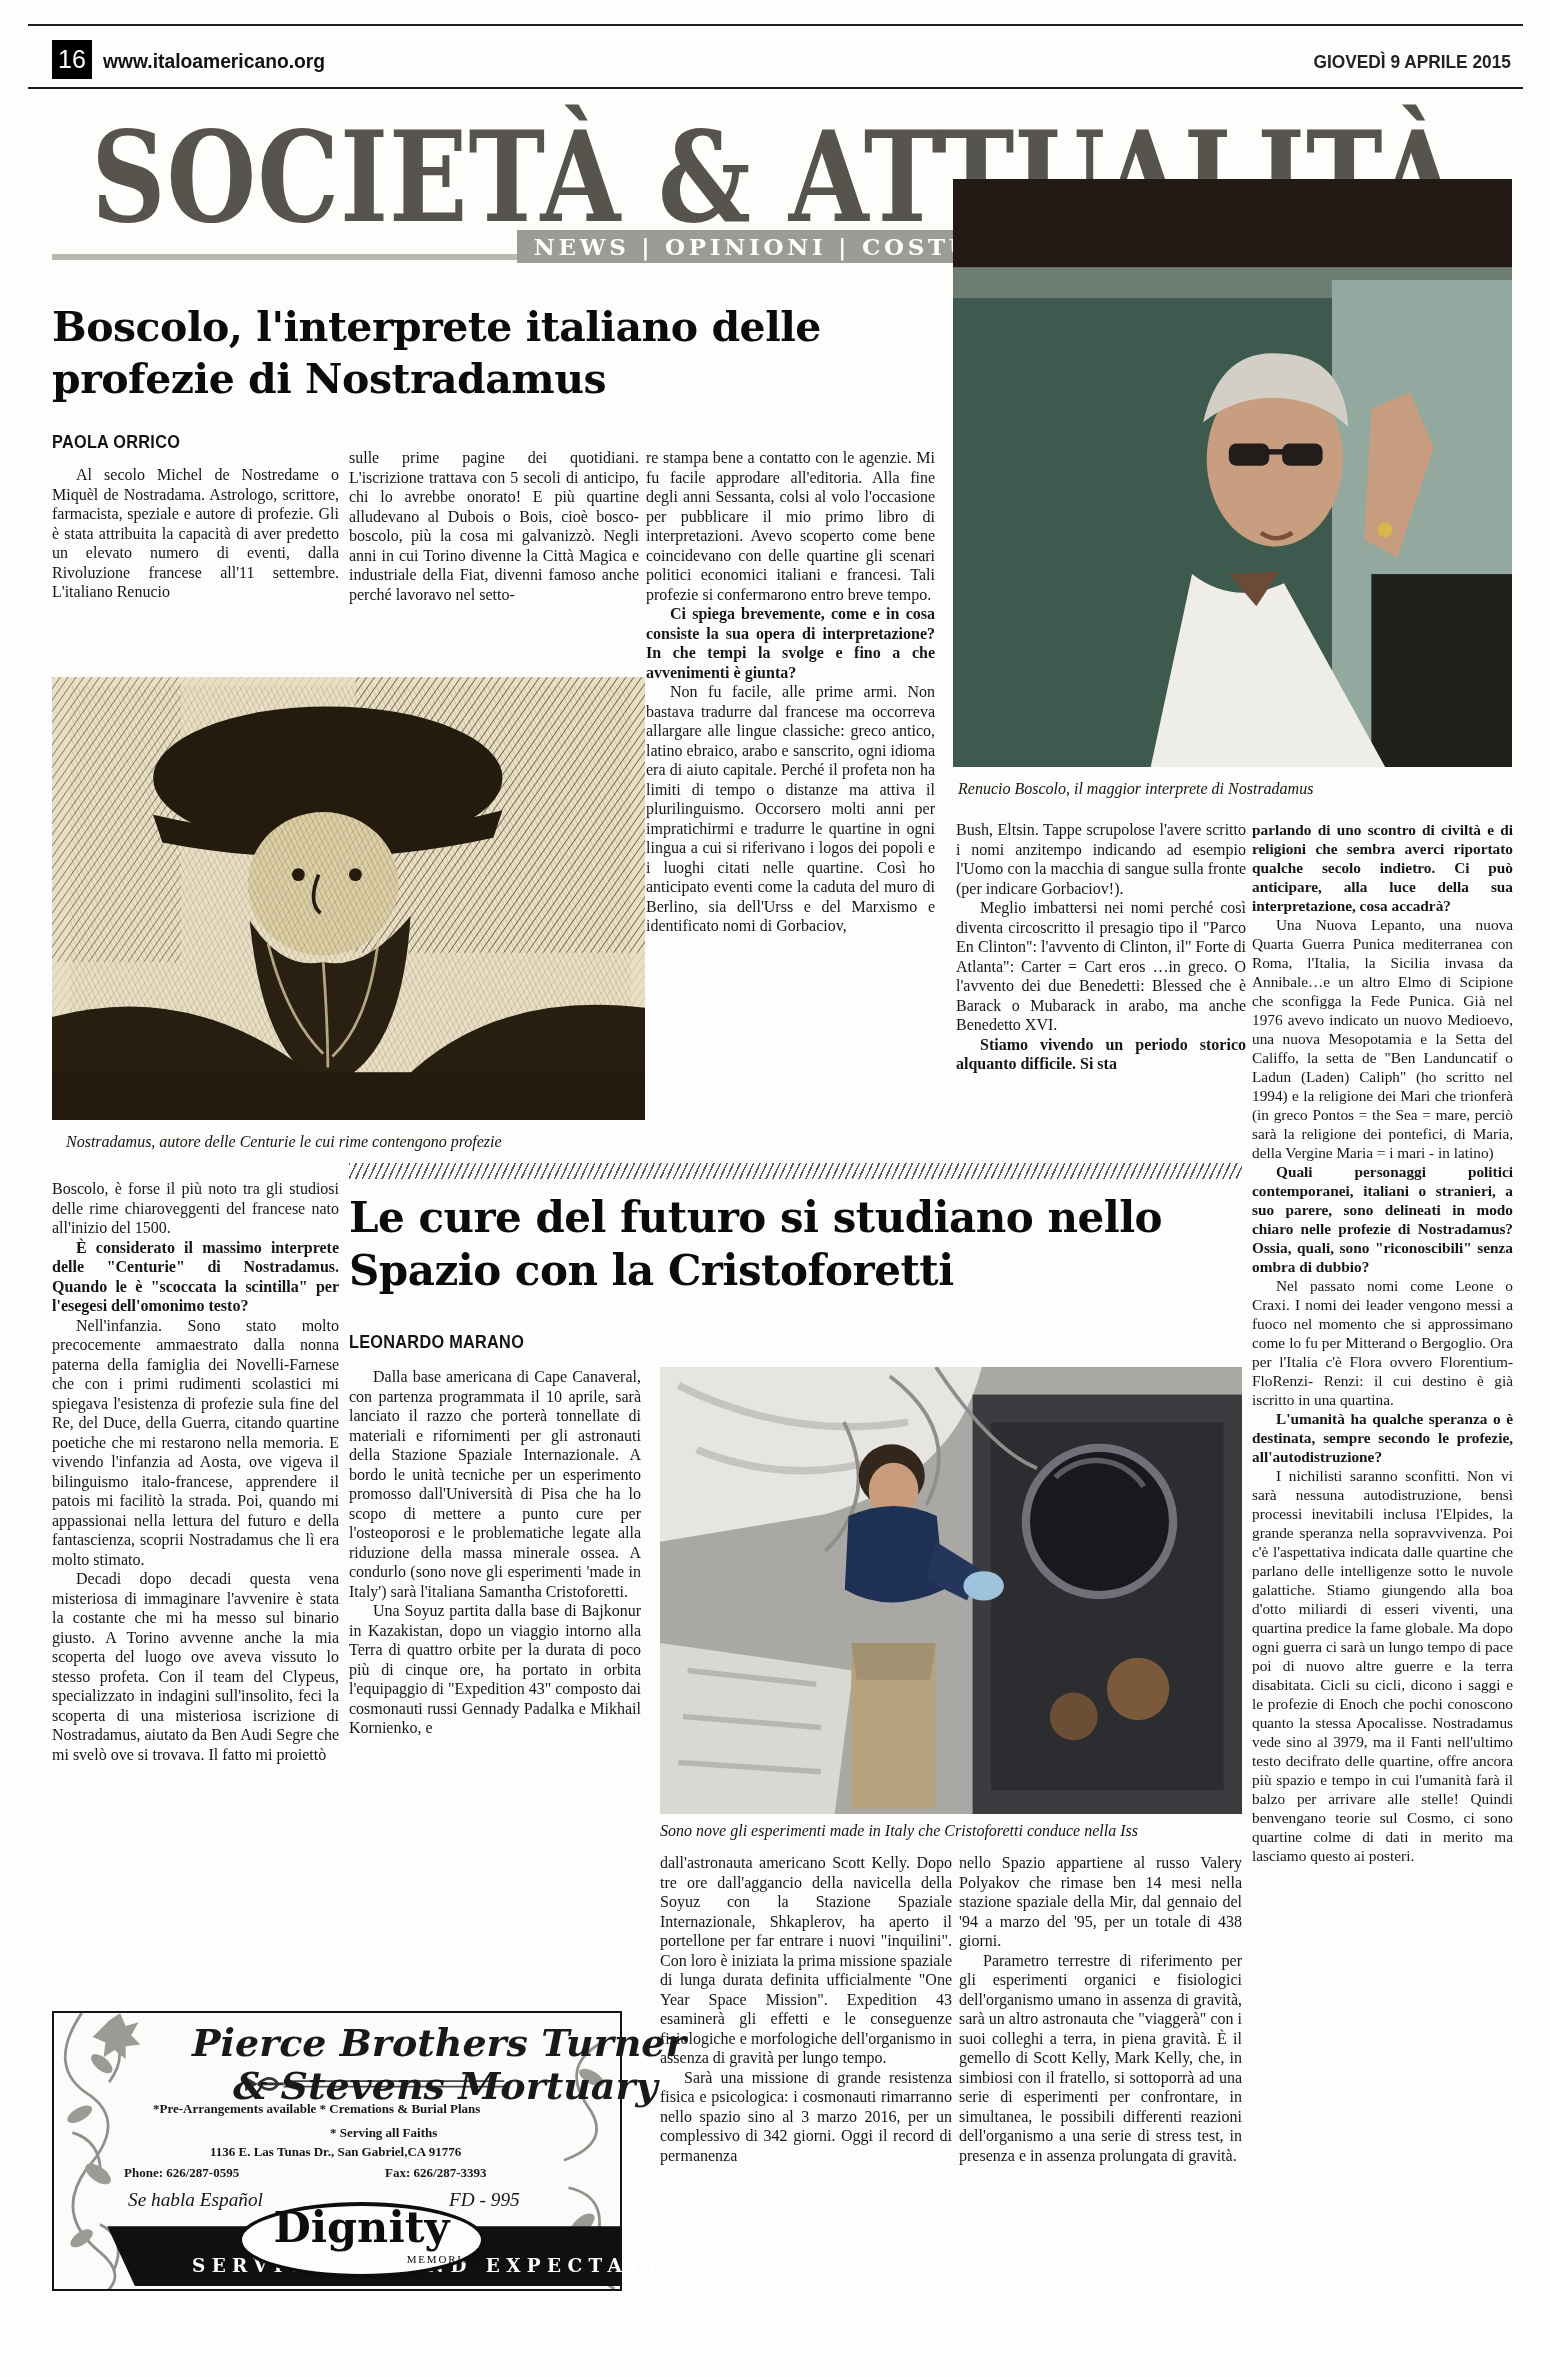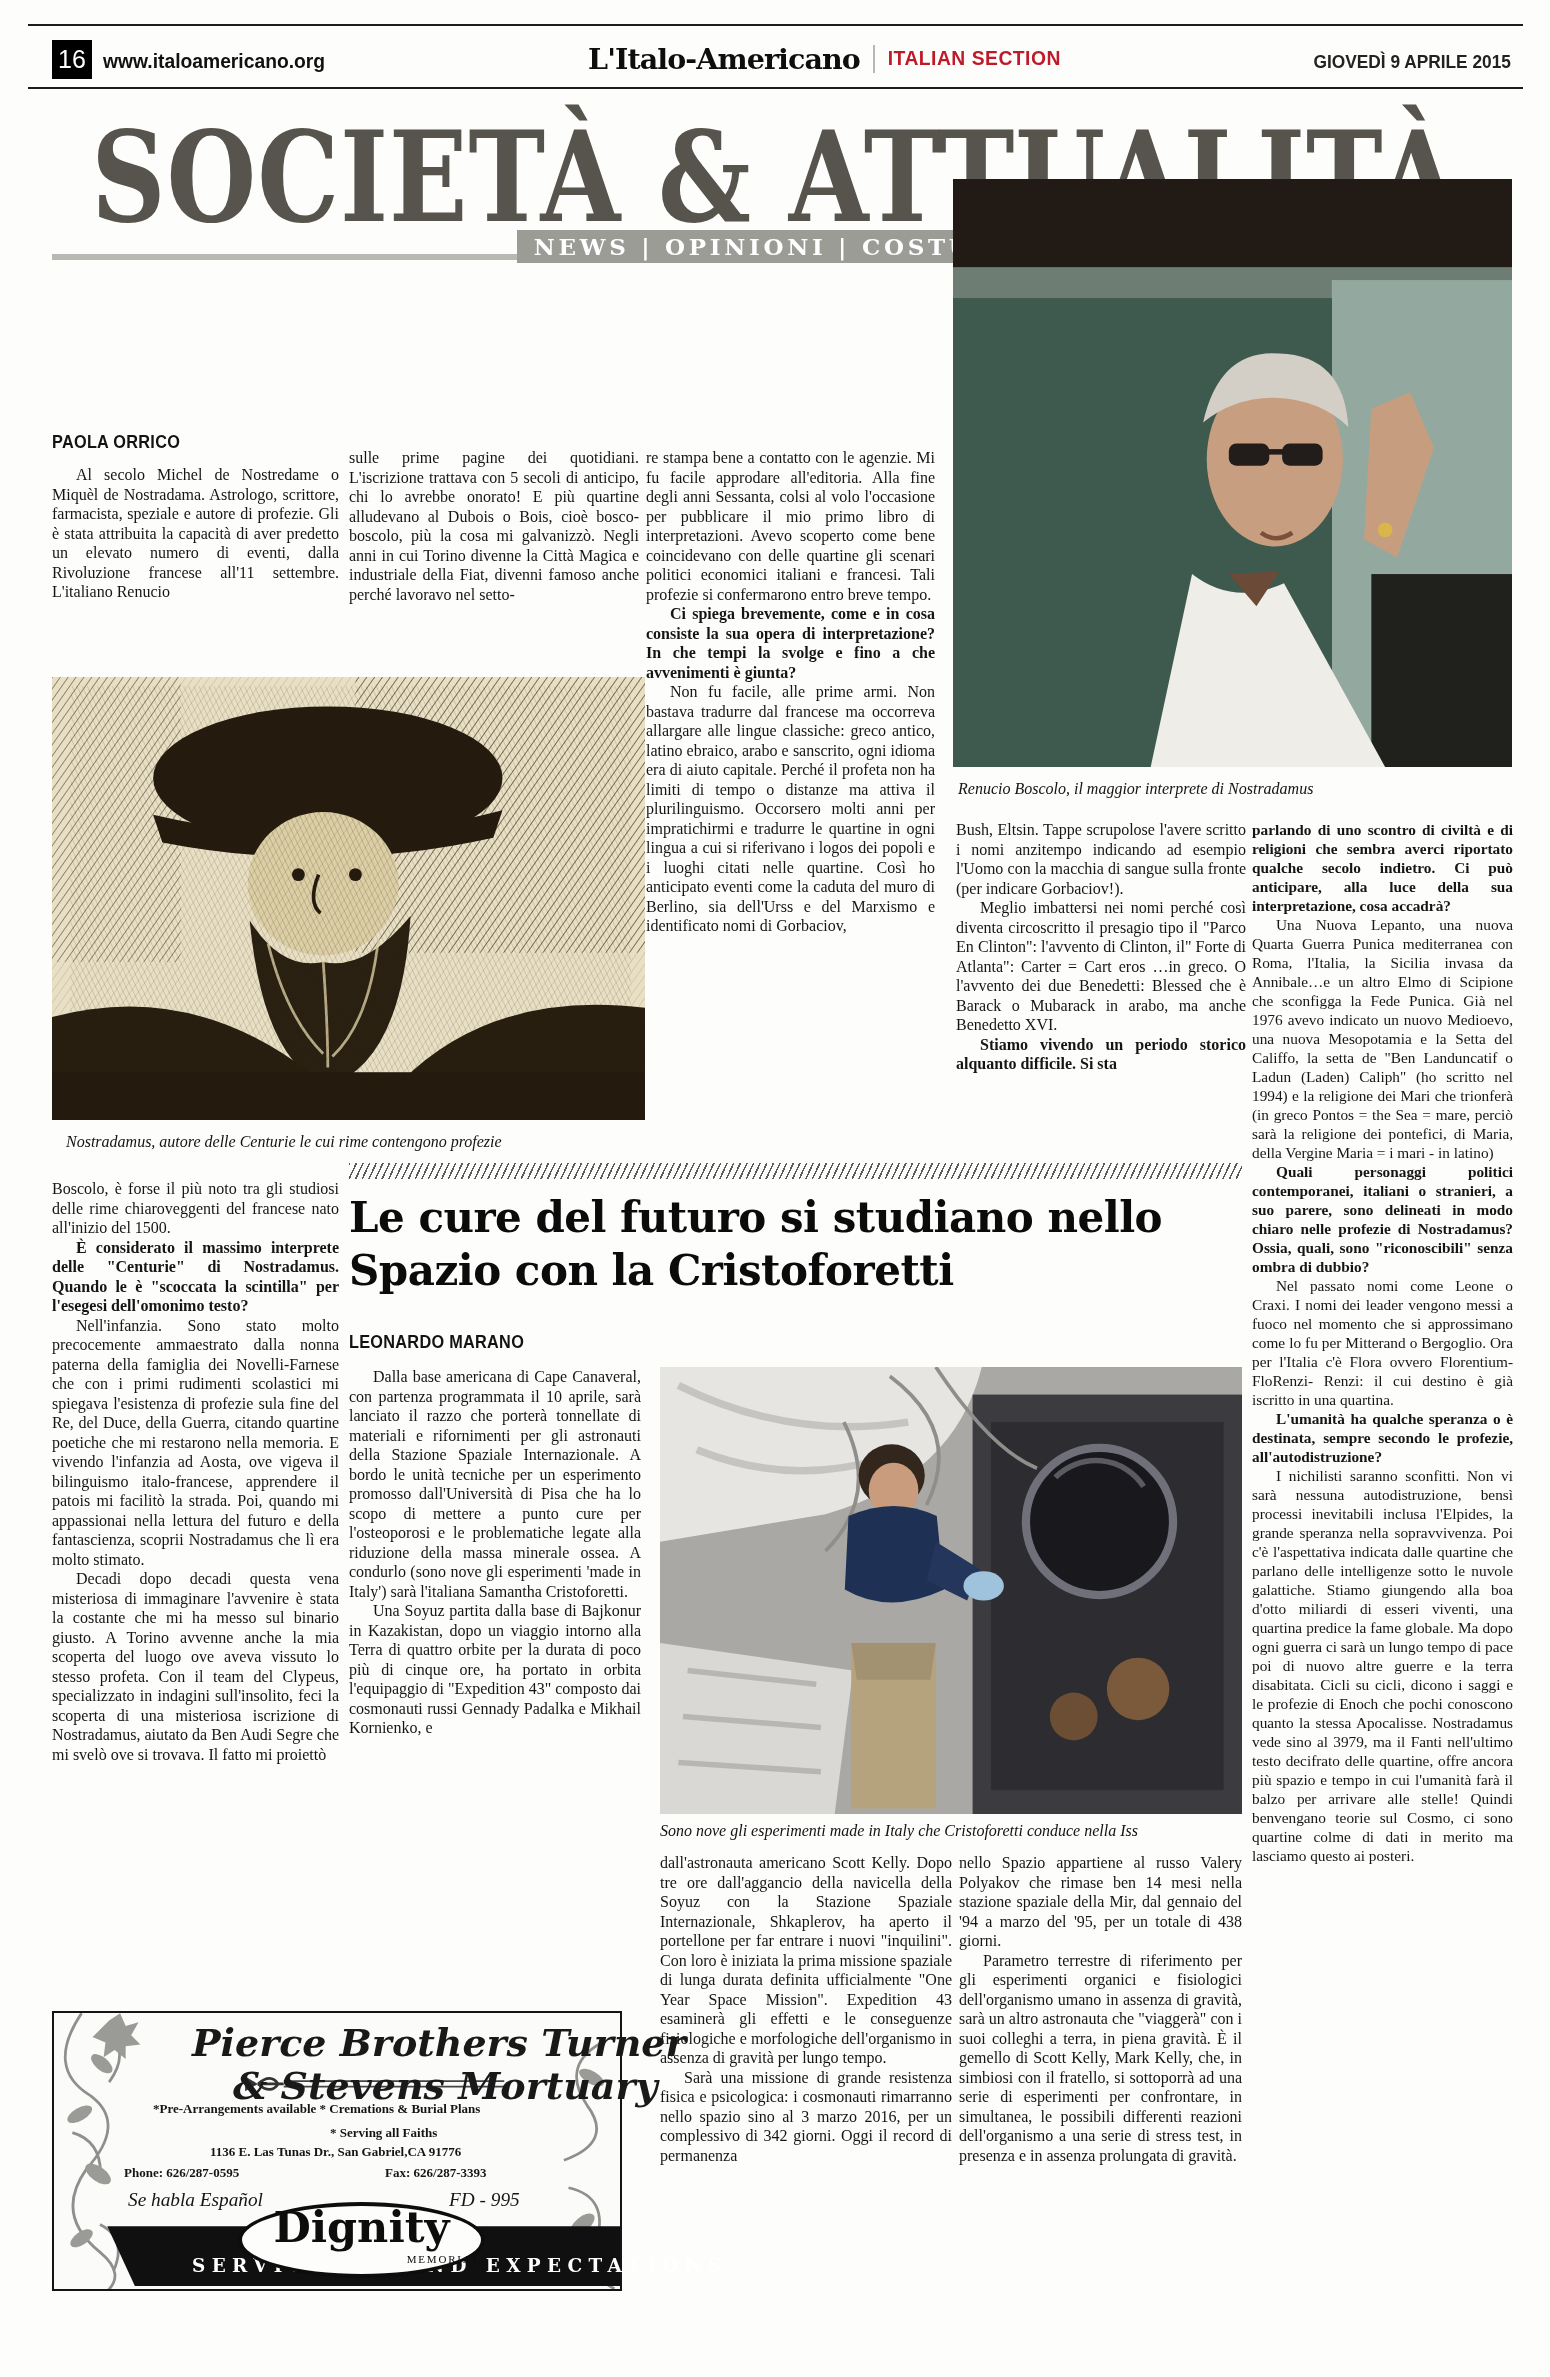--- a/index.html
+++ b/index.html
@@ -57,33 +57,29 @@
 
 <div class="page">
 
   <div class="abs rule" style="left:27.6px;top:24px;width:1495px;height:1.8px;"></div>
   <div class="abs rule" style="left:27.6px;top:87px;width:1495px;height:1.8px;"></div>
 
   <div class="abs pageno" style="left:52px;top:40px;width:40px;height:39px;">
       <span>16</span>
     </div>
   <div class="abs site" style="left:103px;top:51px;">www.italoamericano.org</div>
-  <div class="abs mast-center" style="left:588px;top:42px;">
-    <span class="mast-title">L'Italo-Americano</span>
-    <span class="mast-sep"></span>
-    <span class="mast-sec" style="color:#bf1a2a;">ITALIAN SECTION</span>
-  </div>
   <div class="abs date" style="right:39px;top:51px;">GIOVEDÌ 9 APRILE 2015</div>
 
   <div class="abs section-title" style="left:0;top:103px;"><span>SOCIETÀ &amp; ATTUALITÀ</span></div>
   <div class="abs newsrule" style="left:52px;top:254px;width:1459px;height:5.5px;"></div>
   <div class="abs newsbar" style="left:517px;top:230px;width:516px;height:33px;">
       <span>NEWS | OPINIONI | COSTUMI</span>
     </div>
 
+  <div class="abs headline" style="left:52px;top:301px;width:855px;">Boscolo, l'interprete italiano delle profezie di Nostradamus</div>
   <div class="abs byline" style="left:52px;top:432px;">PAOLA ORRICO</div>
 
   <div class="abs col" style="left:52px;top:465px;width:287px;height:210px;">
     <p>Al secolo Michel de Nostredame o Miquèl de Nostradama. Astrologo, scrittore, farmacista, speziale e autore di profezie. Gli è stata attribuita la capacità di aver predetto un elevato numero di eventi, dalla Rivoluzione francese all'11 settembre. L'italiano Renucio</p>
   </div>
 
   <div class="abs fig" style="left:52px;top:677px;width:593px;height:443px;">
     <svg viewBox="0 0 645 482" preserveAspectRatio="none">
       <defs>
         <pattern id="etch" width="7" height="7" patternUnits="userSpaceOnUse" patternTransform="rotate(35)">

